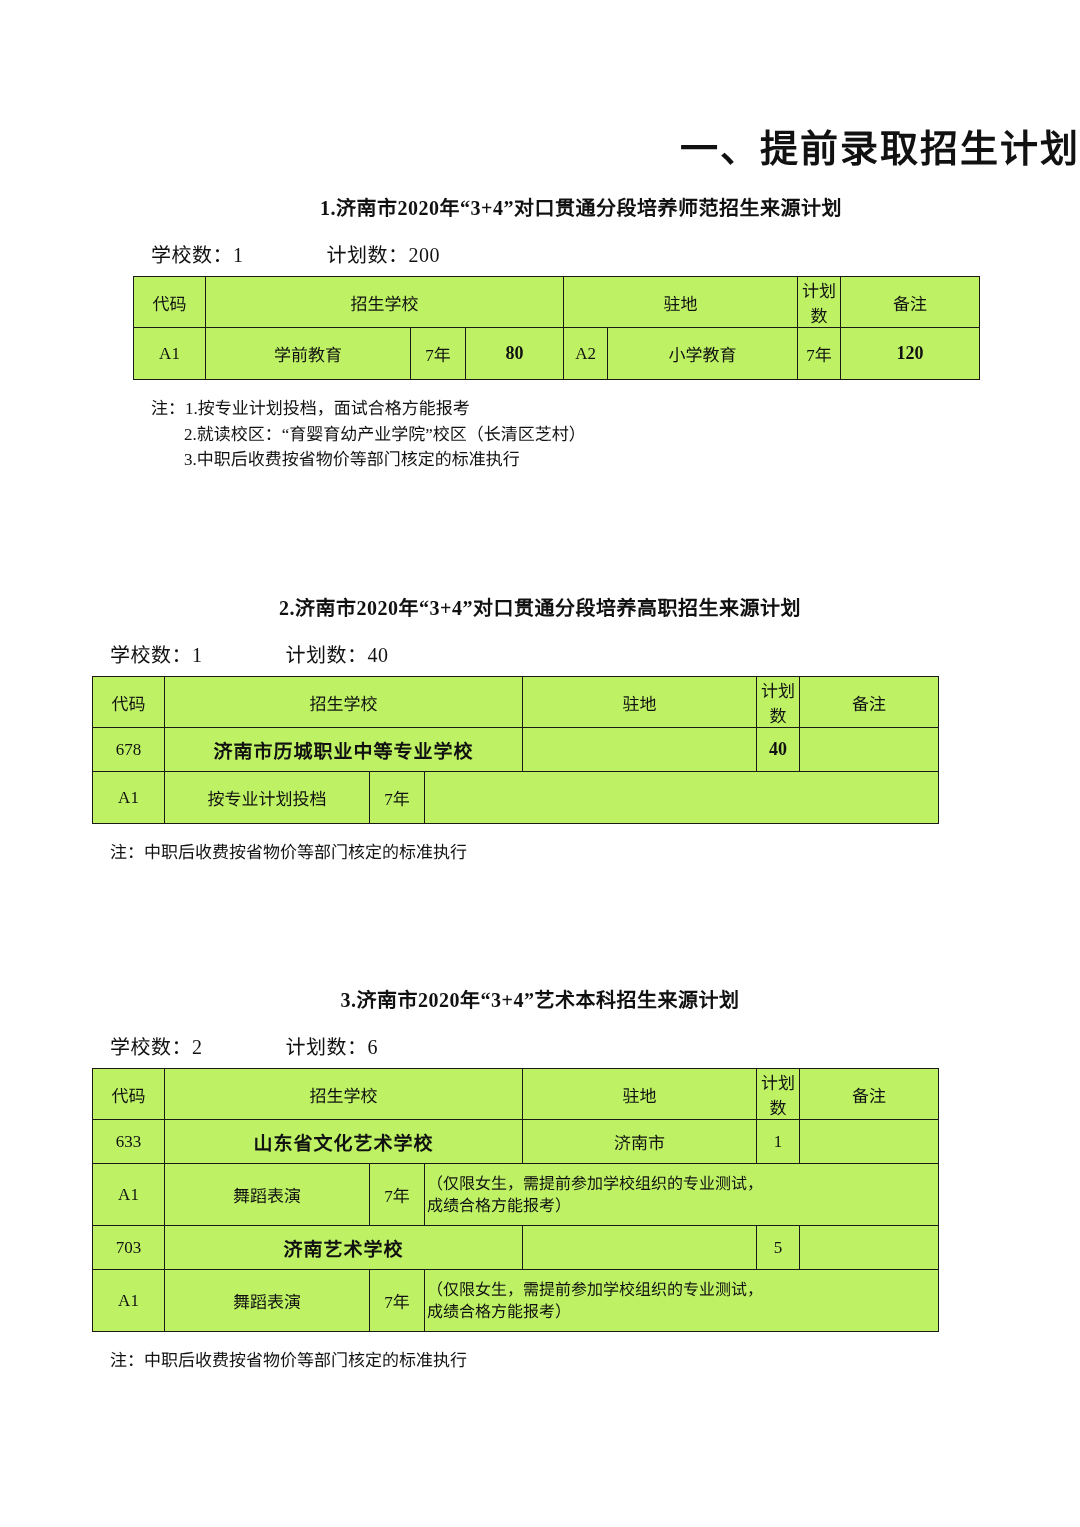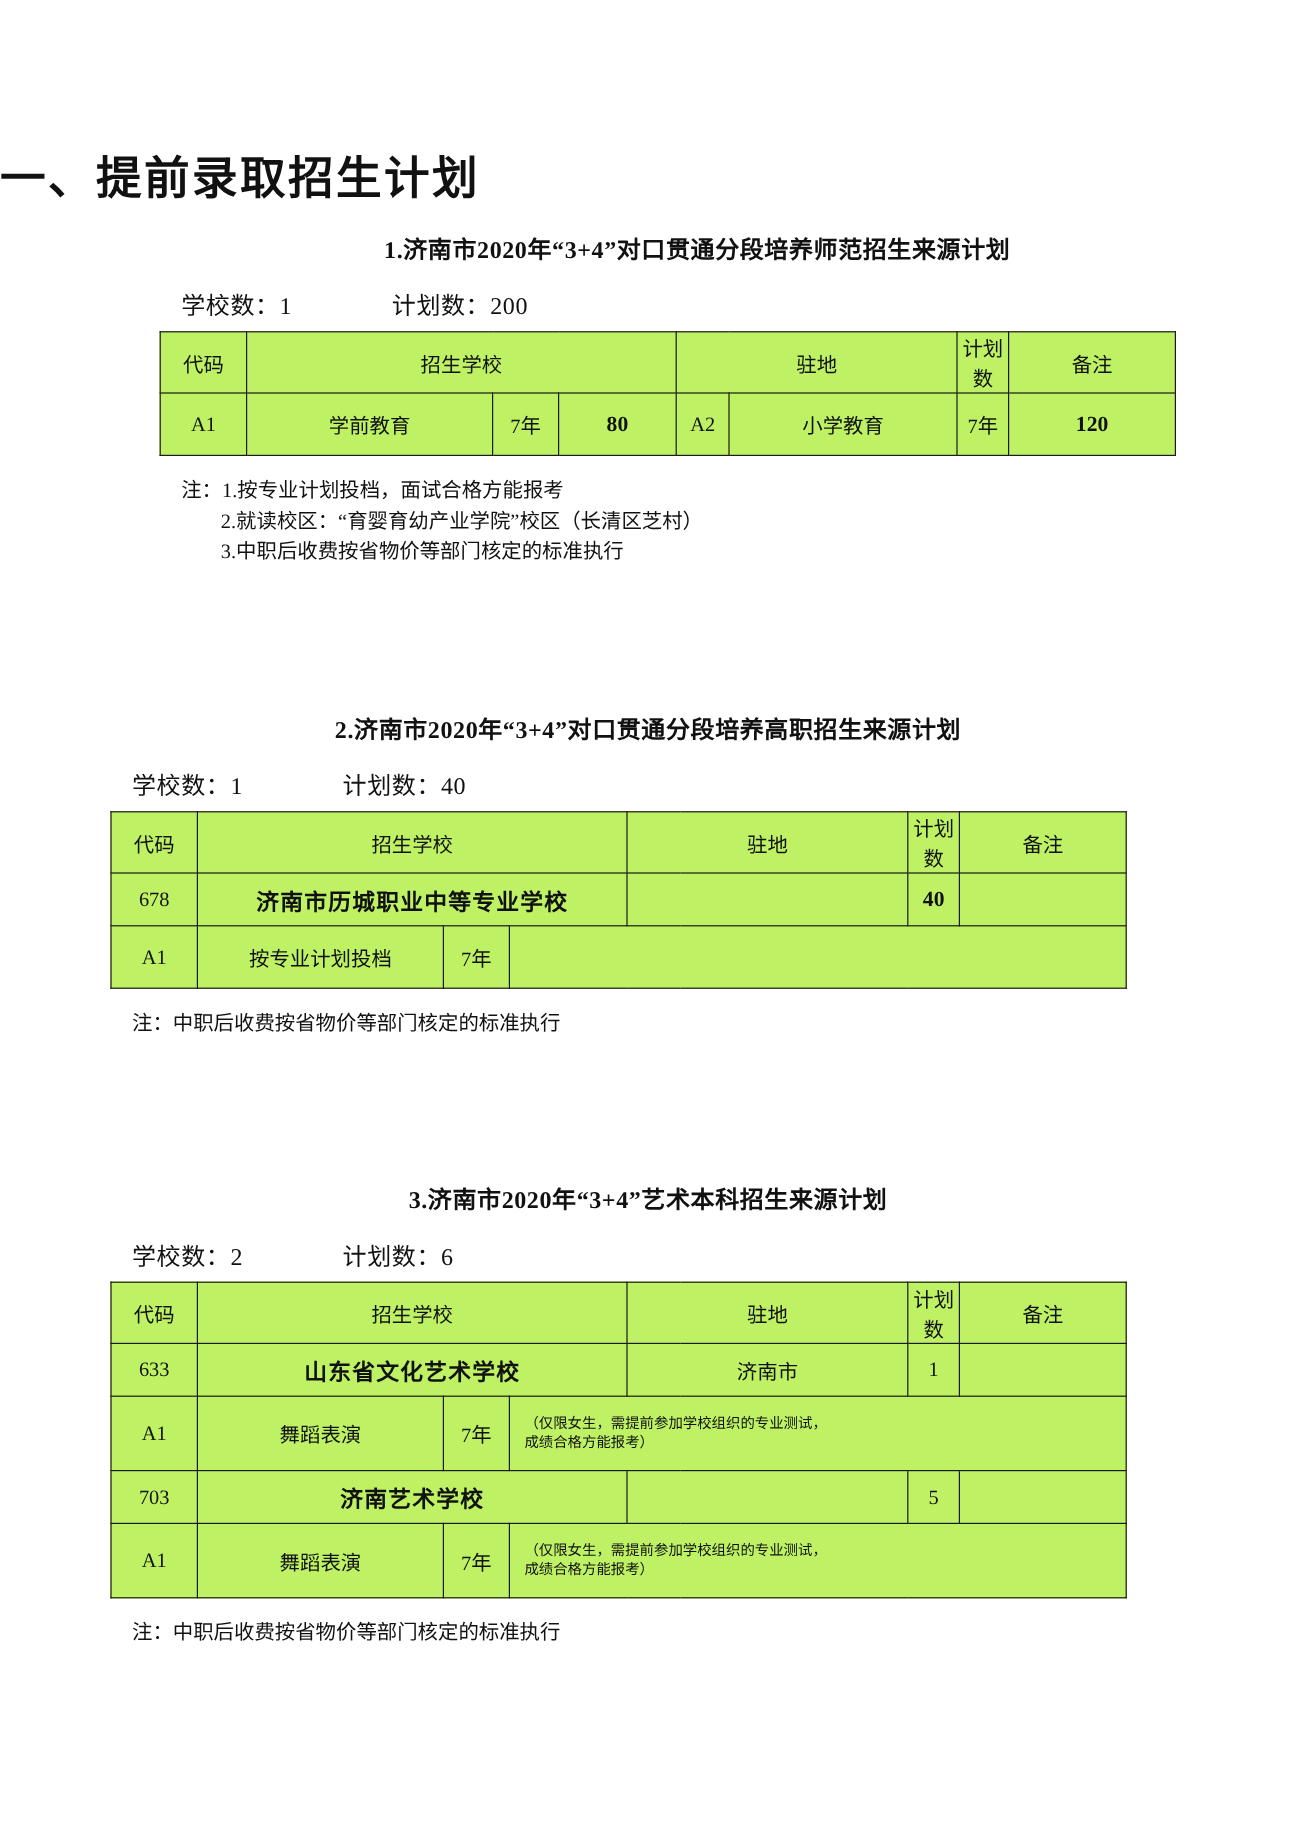--- a/index.html
+++ b/index.html
@@ -22,21 +22,21 @@
     height: 1527px;
     background: #ffffff;
   }
 
   
   .doc-title {
     position: absolute;
     left: 0;
     top: 118px;
     width: 1080px;
-    text-align: left;
+    text-align: right;
     font-size: 38px;
     font-weight: bold;
     letter-spacing: 2px;
     font-family: "Liberation Serif", "DejaVu Serif", serif;
   }
 
   
   .section { position: absolute; left: 0; width: 1080px; }
   #section-1 { top: 192px; padding-left: 41px; }
   #section-2 { top: 592px; }
@@ -89,23 +89,23 @@
     letter-spacing: 1px;
   }
   td.code-cell { font-size: 17px; }
   td.note-bold {
     font-weight: bold;
     font-size: 13px;
     letter-spacing: 0.3px;
   }
   td.remark-multiline {
     text-align: left;
-    font-size: 12px;
+    font-size: 16px;
     line-height: 1.32;
-    padding-left: 12px;
+    padding-left: 2px;
     padding-right: 6px;
   }
   td.num-cell { font-size: 18px; font-weight: bold; }
   td.num-plain { font-size: 17px; }
 
   
   .footnotes {
     margin: 16px 0 0 0;
     padding-left: 110px;
     font-size: 17px;

